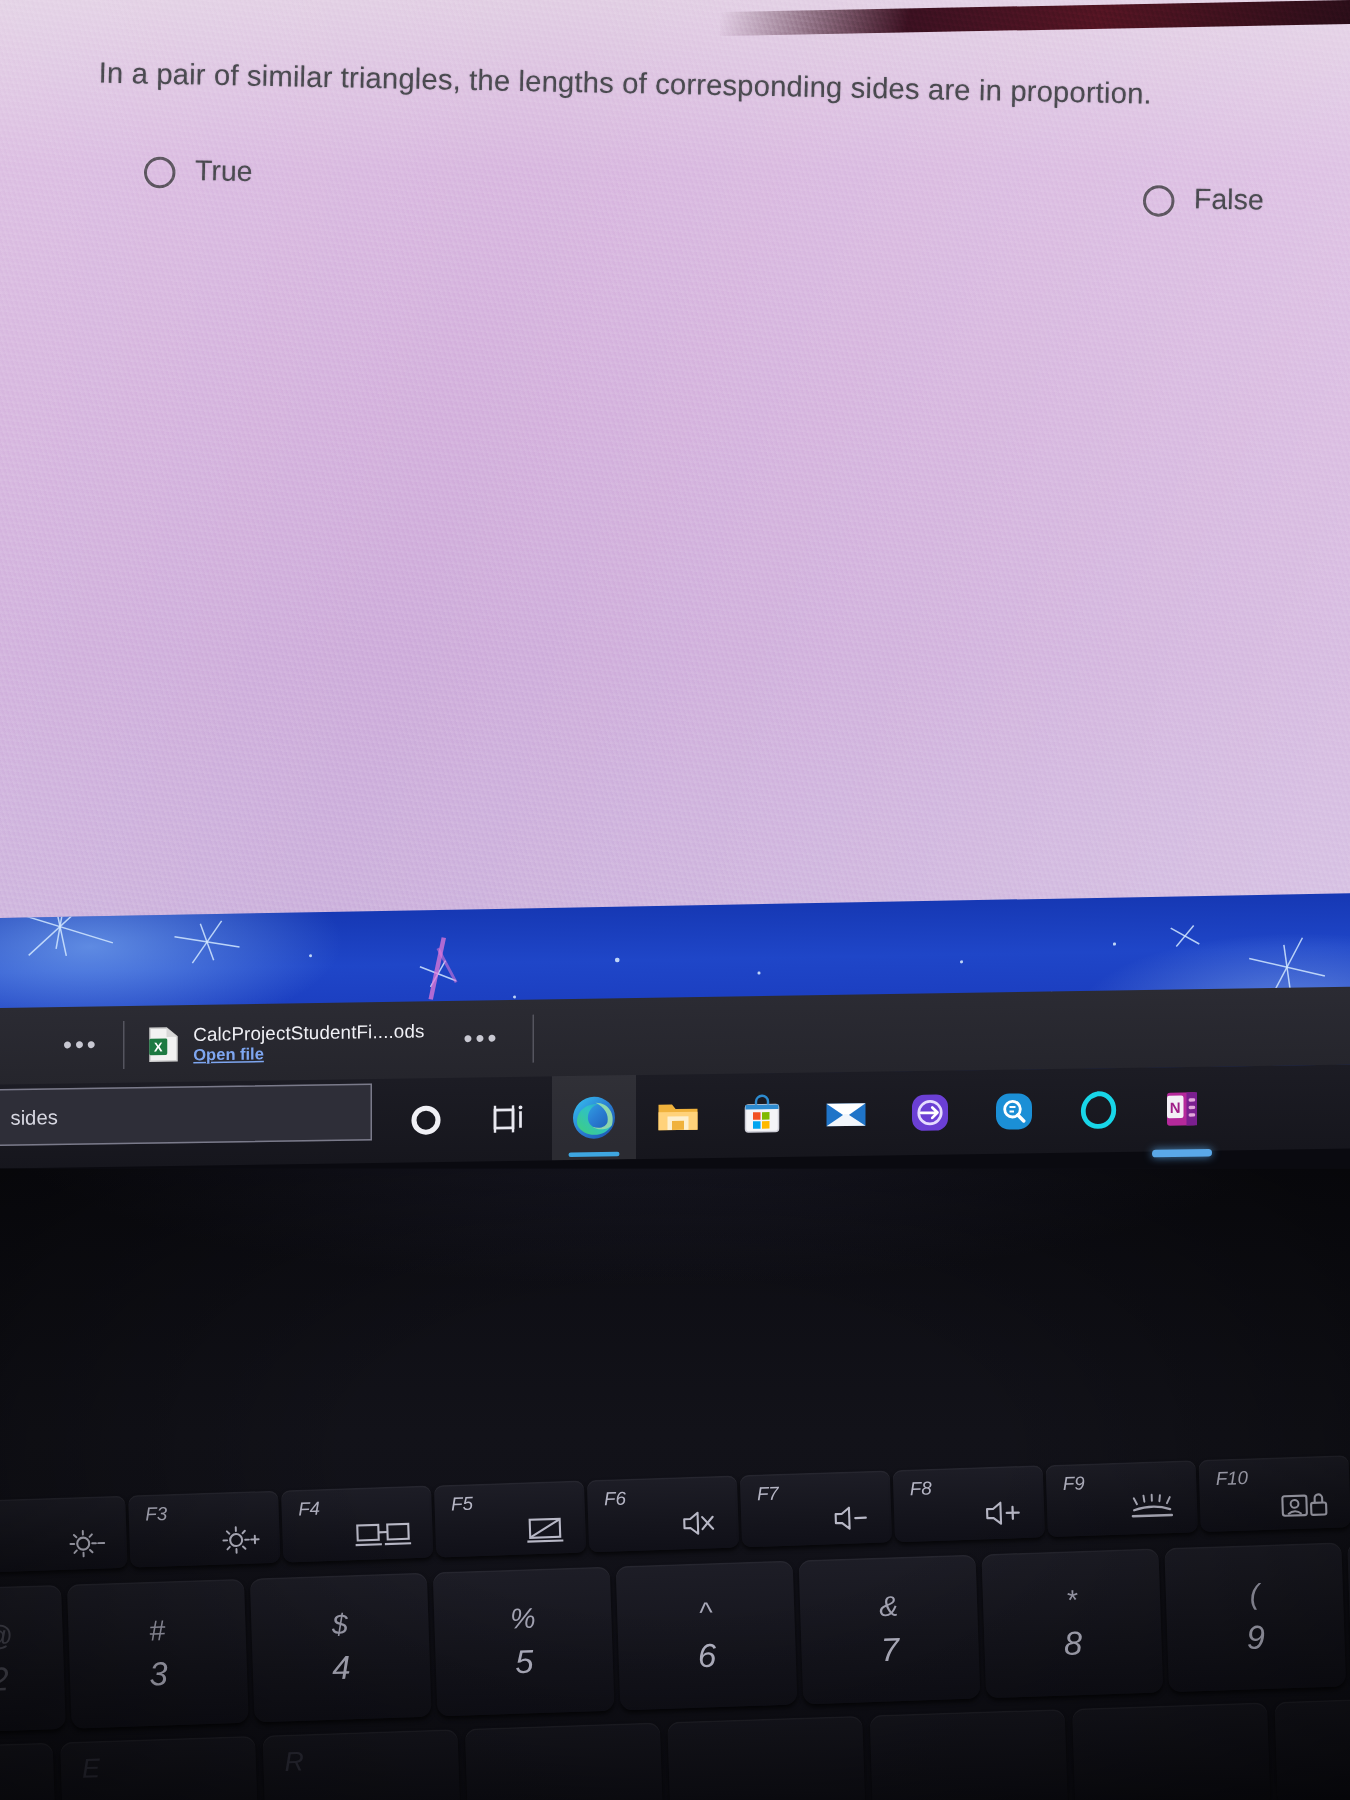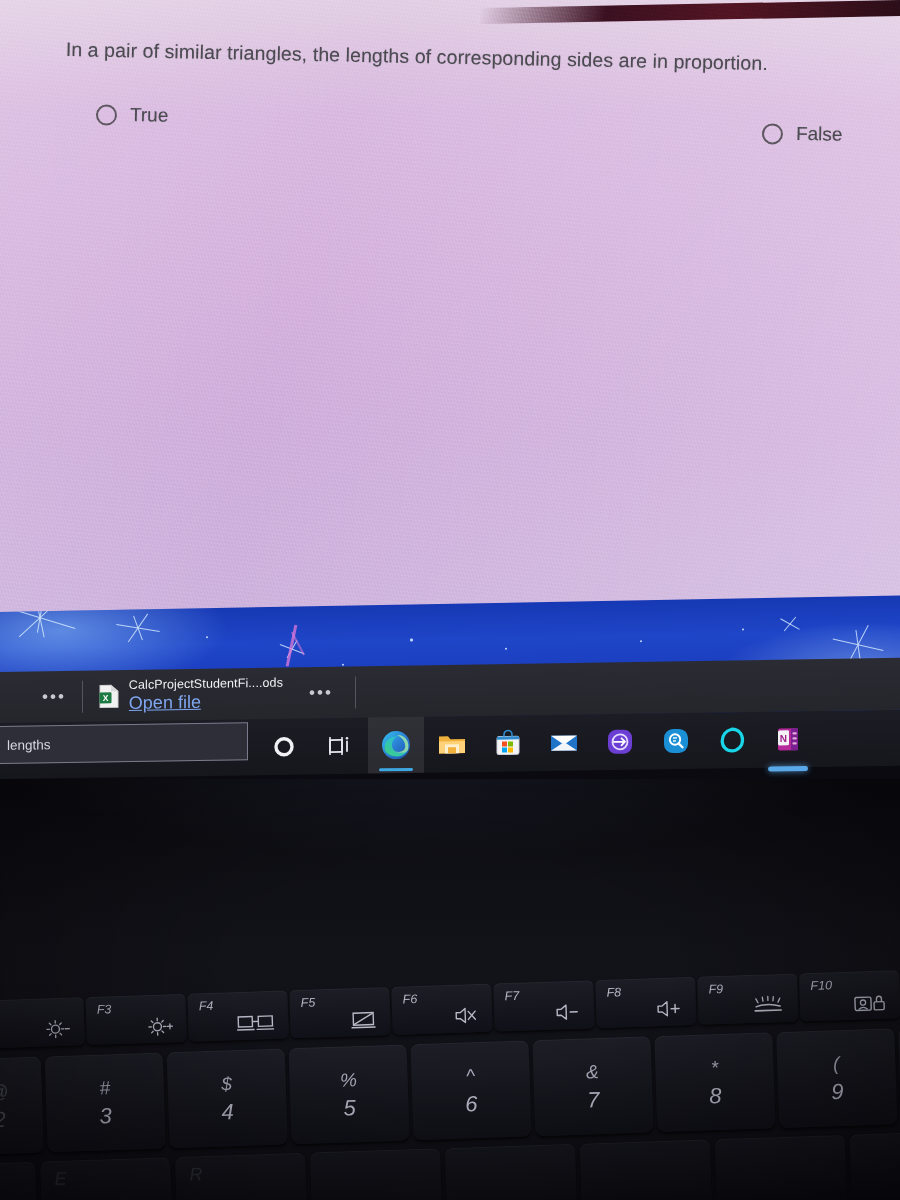--- a/index.html
+++ b/index.html
@@ -67,21 +67,21 @@
     position:absolute; left:0; top:672px; width:900px; height:52px;
     background:linear-gradient(180deg,#2b2b33 0%, #25252c 100%);
     transform:skewY(-0.9deg); transform-origin:left top;
     display:flex; align-items:center; color:#e8e8ee;
   }
   #dl-left-dots { margin-left:42px; color:#c8c8d2; font-size:17px; letter-spacing:2px; line-height:10px; }
   .vdiv { width:1px; height:32px; background:#55555f; margin:0 16px; flex:none; }
   #dl-fileicon { width:20px; height:24px; position:relative; flex:none; margin-right:10px; }
   #dl-textblock { display:flex; flex-direction:column; gap:1px; }
   #dl-filename { font-size:12.5px; color:#f0f0f5; letter-spacing:.1px; }
-  #dl-openfile { font-size:18px; color:#7ea6f0; text-decoration:underline; width:fit-content; }
+  #dl-openfile { font-size:11px; color:#7ea6f0; text-decoration:underline; width:fit-content;font-weight:bold; }
   #dl-more { margin-left:26px; color:#c8c8d2; font-size:17px; letter-spacing:2px; line-height:10px; }
 
   
   #taskbar {
     position:absolute; left:0; top:723px; width:900px; height:56px;
     background:linear-gradient(180deg,#1c1c24 0%, #16161d 100%);
     transform:skewY(-0.85deg); transform-origin:left top;
     display:flex; align-items:center;
   }
   #search-box {
@@ -218,21 +218,21 @@
     <span id="dl-openfile">Open file</span>
   </span>
 
   <span id="dl-more">•••</span>
   <span class="vdiv" style="margin-left:22px;"></span>
 </div>
 
 <div id="taskbar">
 
   <div id="search-box">
-    <span id="search-text" title="Type here to search">lengths</span>
+    <span id="search-text" title="Type here to search">sides</span>
   </div>
 
   <div id="tb-icons">
 
     <div class="tb-item">
       <span>
         <svg width="22" height="22" viewBox="0 0 22 22">
           <circle cx="11" cy="11" r="8" fill="none" stroke="#f0f0f5" stroke-width="3.4"></circle>
         </svg>
       </span>

